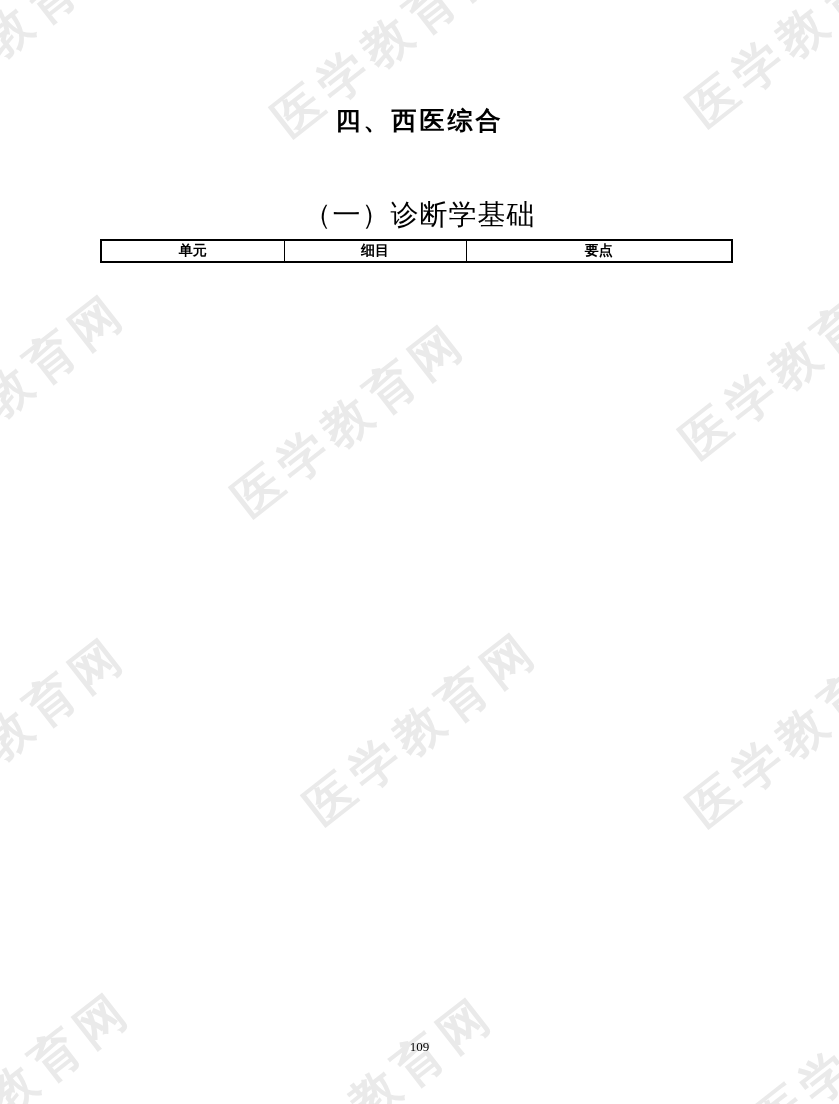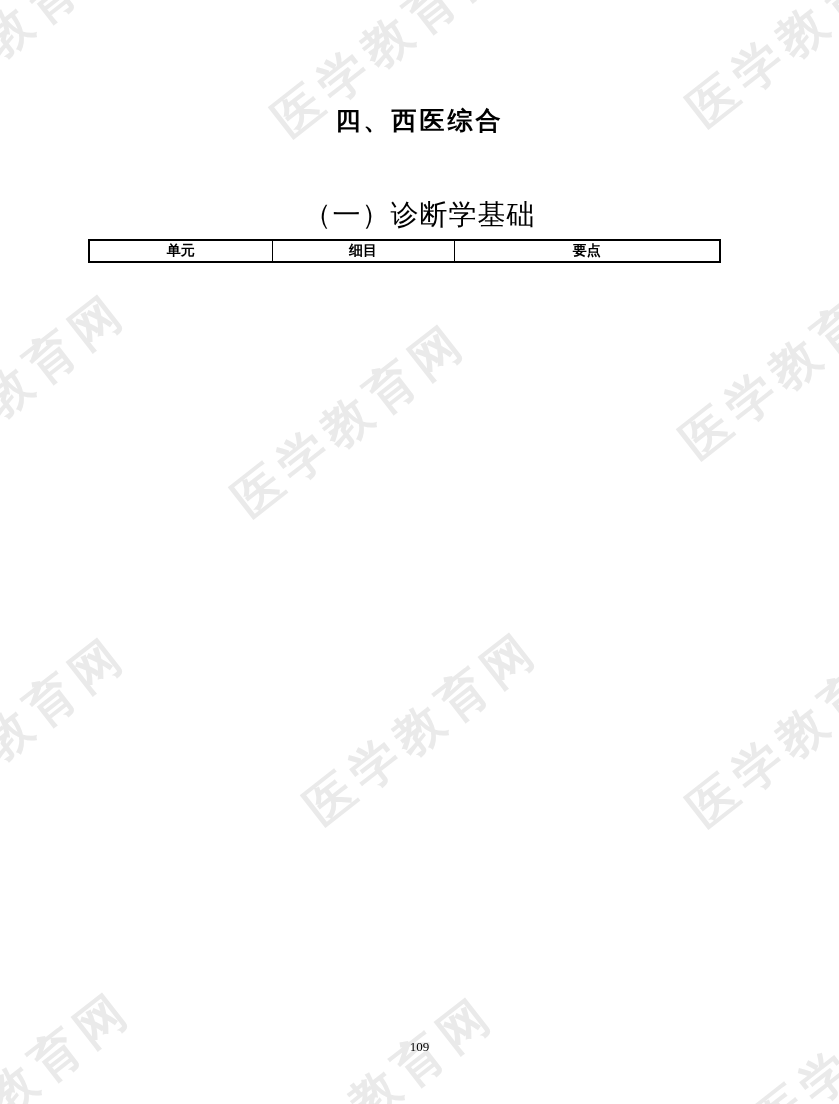--- a/index.html
+++ b/index.html
@@ -40,21 +40,21 @@
     position: absolute;
     top: 172px; left: 0; width: 100%;
     text-align: center;
     font-size: 28px;
     font-weight: 400;
     letter-spacing: 1px;
     margin-top: 24px;
   }
   table.syllabus {
     position: absolute;
-    left: 88px; top: 239px;
+    left: 100px; top: 239px;
     width: 631px;
     height: 746px;
     border-collapse: collapse;
     table-layout: fixed;
     background: transparent;
   }
   table.syllabus col.c-unit { width: 183px; }
   table.syllabus col.c-item { width: 182px; }
   table.syllabus col.c-point { width: 266px; }
   table.syllabus { border: 2px solid #000; }

